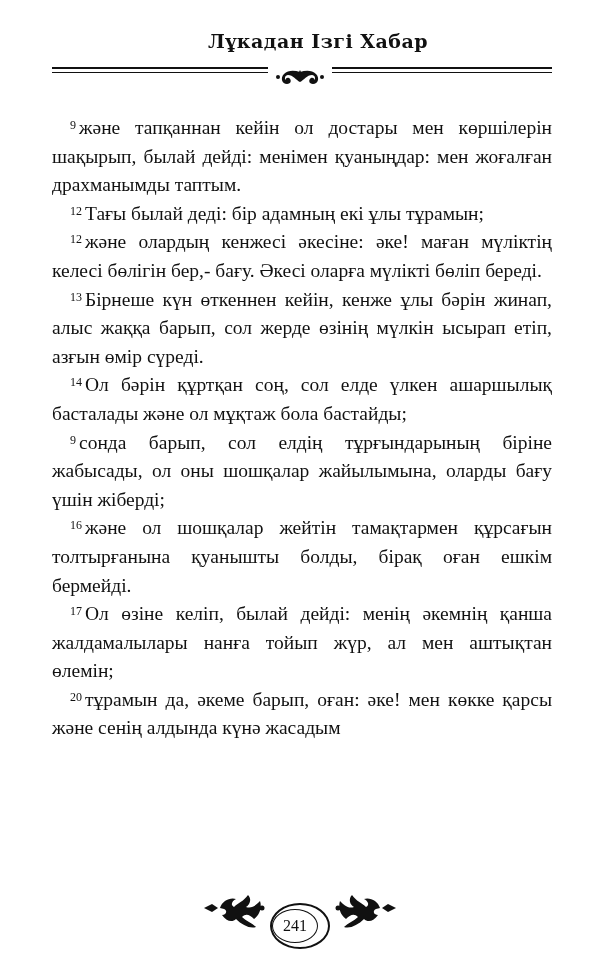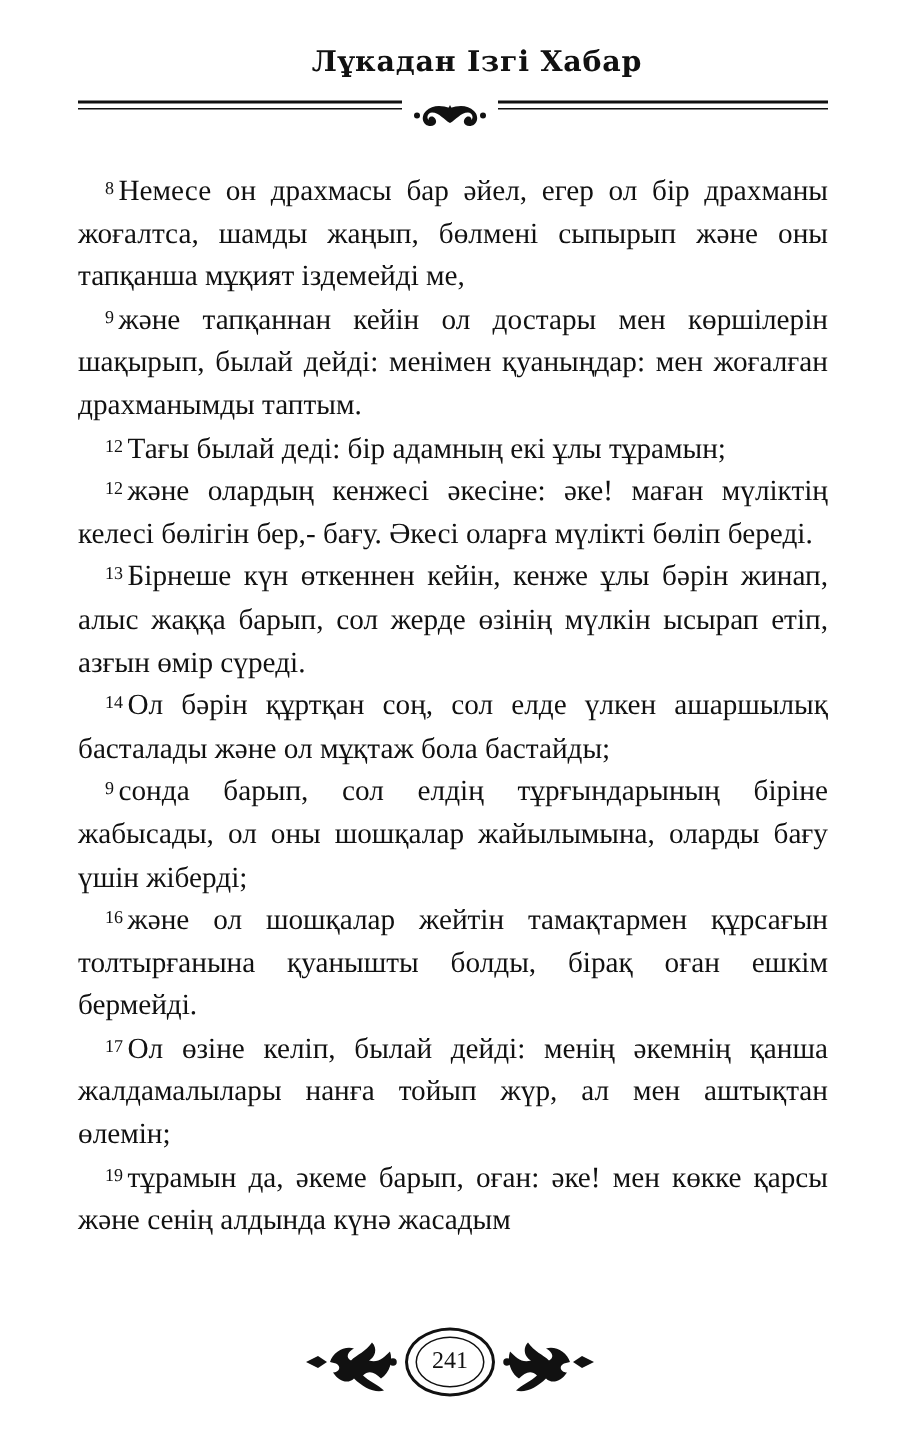--- a/index.html
+++ b/index.html
@@ -14,23 +14,23 @@
   .top-ornament { position:absolute; top:66px; left:268px; width:64px; height:22px; background:#fff; }
   .body-text {
     position:absolute; top:114px; left:52px; width:500px;
     font-family:"Liberation Serif", serif; font-size:19.5px; line-height:28.6px;
     text-align:justify; color:#111;
   }
   .verse { text-indent:18px; margin:0; }
   .verse sup { font-size:12px; vertical-align:top; position:relative; top:-3px; margin-right:3px; }
   .footer { position:absolute; top:875px; left:200px; width:200px; height:70px; }
   .page-num {
-    position:absolute; left:70px; top:10px; width:60px; height:46px;
+    position:absolute; left:70px; top:28px; width:60px; height:46px;
     border:2px solid #111; border-radius:50%; box-sizing:border-box;
-    display:flex; align-items:center; justify-content:center;
+    display:flex; align-items:center; 
   }
   .page-num-inner {
     width:44px; height:32px; border:1px solid #111; border-radius:50%;
     display:flex; align-items:center; justify-content:center;
     font-family:"Liberation Serif", serif; font-size:16px;
   }
 </style>
 </head>
 <body>
 
@@ -43,30 +43,29 @@
       <path d="M32 6 C26 4 20 4 16 8 C12 12 14 18 19 18 C23 18 24 14 21 12 C19 11 17 13 18 14 C16 13 17 9 20 9 C25 9 28 14 32 16 Z"></path>
       <path d="M32 6 C38 4 44 4 48 8 C52 12 50 18 45 18 C41 18 40 14 43 12 C45 11 47 13 46 14 C48 13 47 9 44 9 C39 9 36 14 32 16 Z"></path>
       <circle cx="10" cy="11" r="2"></circle>
       <circle cx="54" cy="11" r="2"></circle>
       <path d="M30 8 L32 4 L34 8 L32 14 Z"></path>
     </g>
   </svg>
 </div>
 
 <div class="body-text">
-  <p class="verse"><sup>8</sup><span>Немесе он драхмасы бар әйел, егер ол бір драхманы жоғалтса, шамды жаңып, бөлмені сыпырып және оны тапқанша мұқият іздемейді ме,</span></p>
   <p class="verse"><sup>9</sup><span>және тапқаннан кейін ол достары мен көршілерін шақырып, былай дейді: менімен қуаныңдар: мен жоғалған драхманымды таптым.</span></p>
   <p class="verse"><sup>12</sup><span>Тағы былай деді: бір адамның екі ұлы тұрамын;</span></p>
   <p class="verse"><sup>12</sup><span>және олардың кенжесі әкесіне: әке! маған мүліктің келесі бөлігін бер,- бағу. Әкесі оларға мүлікті бөліп береді.</span></p>
   <p class="verse"><sup>13</sup><span>Бірнеше күн өткеннен кейін, кенже ұлы бәрін жинап, алыс жаққа барып, сол жерде өзінің мүлкін ысырап етіп, азғын өмір сүреді.</span></p>
   <p class="verse"><sup>14</sup><span>Ол бәрін құртқан соң, сол елде үлкен ашаршылық басталады және ол мұқтаж бола бастайды;</span></p>
   <p class="verse"><sup>9</sup><span>сонда барып, сол елдің тұрғындарының біріне жабысады, ол оны шошқалар жайылымына, оларды бағу үшін жіберді;</span></p>
   <p class="verse"><sup>16</sup><span>және ол шошқалар жейтін тамақтармен құрсағын толтырғанына қуанышты болды, бірақ оған ешкім бермейді.</span></p>
   <p class="verse"><sup>17</sup><span>Ол өзіне келіп, былай дейді: менің әкемнің қанша жалдамалылары нанға тойып жүр, ал мен аштықтан өлемін;</span></p>
-  <p class="verse"><sup>19</sup><span>тұрамын да, әкеме барып, оған: әке! мен көкке қарсы және сенің алдында күнә жасадым</span></p>
+  <p class="verse"><sup>20</sup><span>тұрамын да, әкеме барып, оған: әке! мен көкке қарсы және сенің алдында күнә жасадым</span></p>
 </div>
 
 <div class="footer">
   <svg width="200" height="70" viewBox="0 0 200 70" style="position:absolute;left:0;top:0;">
     <g fill="#111">
 
       <path d="M4 33 L12 29 L18 33 L12 37 Z"></path>
       <path d="M20 33 C22 26 30 22 36 24 C32 26 30 30 34 32 C38 28 44 26 48 20 C52 24 50 30 46 32 C52 34 56 30 60 26 C62 32 60 40 54 44 C50 40 46 38 42 42 C46 46 52 48 56 52 C50 54 42 50 36 44 C32 48 26 46 22 40 C26 40 28 36 24 34 Z"></path>
       <circle cx="62" cy="33" r="2.5"></circle>
 

